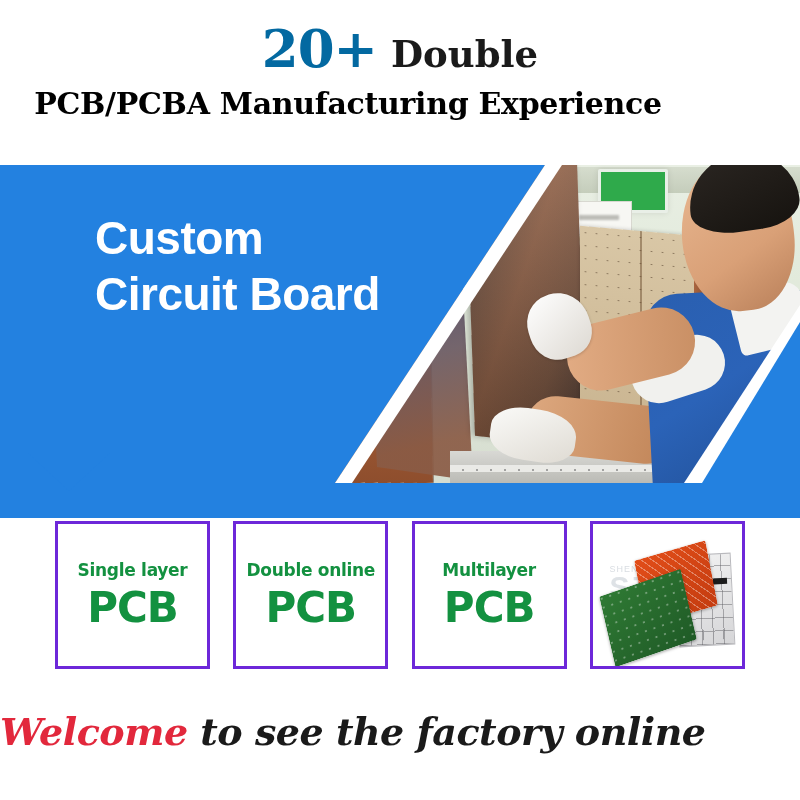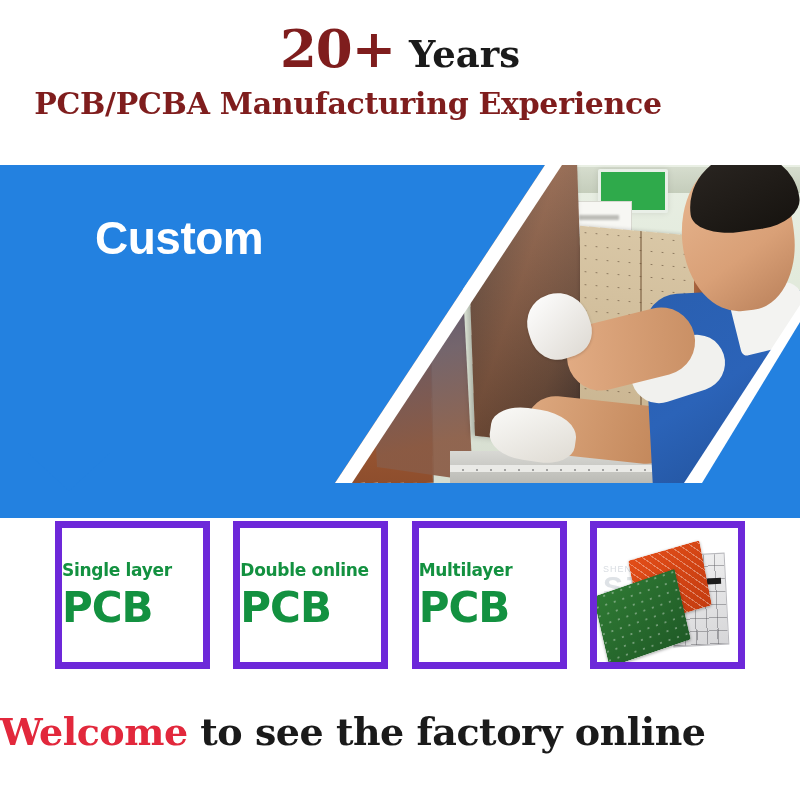--- a/index.html
+++ b/index.html
@@ -15,33 +15,33 @@
   .header { position:absolute; left:0; top:0; width:800px; height:135px; }
   .hdr-line1 {
     position:absolute; left:0; top:22px; width:800px;
     text-align:center;
     font-family:"DejaVu Serif", serif;
     font-weight:700;
     letter-spacing:0.5px;
     white-space:nowrap;
   }
   .hdr-num {
-    color:#7f1d1d; font-size:53px; line-height:53px;
+    color:#0369a1; font-size:53px; line-height:53px;
     font-family:"DejaVu Serif", serif; font-weight:700;
     letter-spacing:-1px;
   }
   .hdr-years {
     color:#1a1a1a; font-size:37px; line-height:37px;
     font-family:"DejaVu Serif", serif; font-weight:700;
     margin-left:14px; letter-spacing:0px;
   }
   .hdr-line2 {
     position:absolute; left:0; top:88px; width:696px;
     text-align:center;
-    color:#7f1d1d;
+    color:#000000;
     font-family:"DejaVu Serif", serif; font-weight:700;
     font-size:30px; line-height:32px; letter-spacing:-0.3px;
     white-space:nowrap;
   }
 
   
   .banner {
     position:absolute; left:0; top:137px; width:800px; height:353px;
     overflow:hidden;
     margin-top:28px;
@@ -270,24 +270,24 @@
     background:#2381e0;
   }
 
   
   .cards {
     position:absolute; left:55px; top:521px; width:690px; height:148px;
     display:flex; justify-content:space-between;
   }
   .card {
     width:155px; height:148px;
-    border:7px solid #6d28d9;
+    border:3px solid #6d28d9;
     background:#ffffff;
     display:flex; flex-direction:column;
-    justify-content:center;
+    align-items:center; justify-content:center;
   }
   .card-label {
     color:#139140;
     font-family:"DejaVu Sans", sans-serif;
     font-weight:700;
     font-size:17px; line-height:20px;
     letter-spacing:-0.3px;
     margin-bottom:6px;
     white-space:nowrap;
   }
@@ -345,41 +345,41 @@
     background:#1c1c1c;
   }
   .pcb-grey::before{
     content:""; position:absolute; left:3px; bottom:5px; width:48px; height:10px;
     background:repeating-linear-gradient(90deg,#9a9a9e 0 1px, transparent 1px 10px);
   }
 
   
   .footer {
     position:absolute; left:0; top:712px; width:640px;
-    text-align:center; white-space:nowrap;
+    text-align:center; white-space:nowrap;font-style:italic;
   }
   .f-red {
     color:#e2283c;
     font-family:"DejaVu Serif", serif; font-weight:700;
     font-size:38px; line-height:40px; letter-spacing:-0.5px;
   }
   .f-black {
     color:#1a1a1a;
     font-family:"DejaVu Serif", serif; font-weight:700;
     font-size:38px; line-height:40px; letter-spacing:-0.5px;
   }
 </style>
 </head>
 <body>
 
 <div class="page">
 
   <div class="header">
     <div class="hdr-line1">
-      <span class="hdr-num">20+</span><span class="hdr-years">Years</span>
+      <span class="hdr-num">20+</span><span class="hdr-years">Double</span>
     </div>
     <div class="hdr-line2">PCB/PCBA Manufacturing Experience</div>
   </div>
 
   <div class="banner">
 
     <div class="banner-base"></div>
 
     <div class="photo">
       <div class="photo-inner">
@@ -446,20 +446,21 @@
       </g>
     </svg>
 
     <div class="blue-left"></div>
     <div class="white-diag-l"></div>
     <div class="blue-right"></div>
     <div class="white-diag-r"></div>
 
     <div style="position:absolute; left:95px; top:45px; width:420px;">
       <div style="color:#ffffff; font-family:'Liberation Sans',sans-serif; font-weight:700; font-size:46px; line-height:56px; letter-spacing:-0.5px;">Custom</div>
+      <div style="color:#ffffff; font-family:'Liberation Sans',sans-serif; font-weight:700; font-size:46px; line-height:56px; letter-spacing:-0.5px;">Circuit Board</div>
     </div>
   </div>
 
   <div class="pointer"></div>
 
   <div class="cards">
 
     <div class="card">
       <div class="card-label">Single layer</div>
       <div class="card-value">PCB</div>

